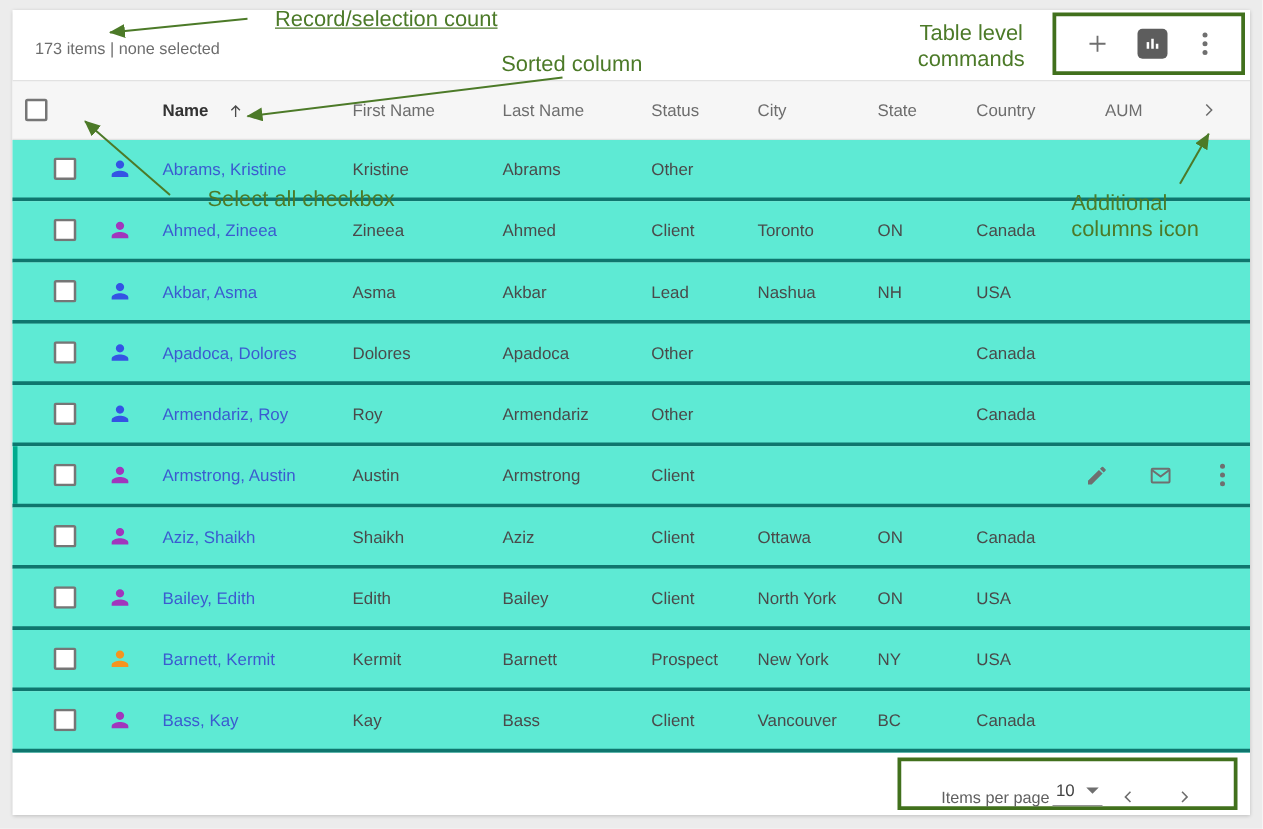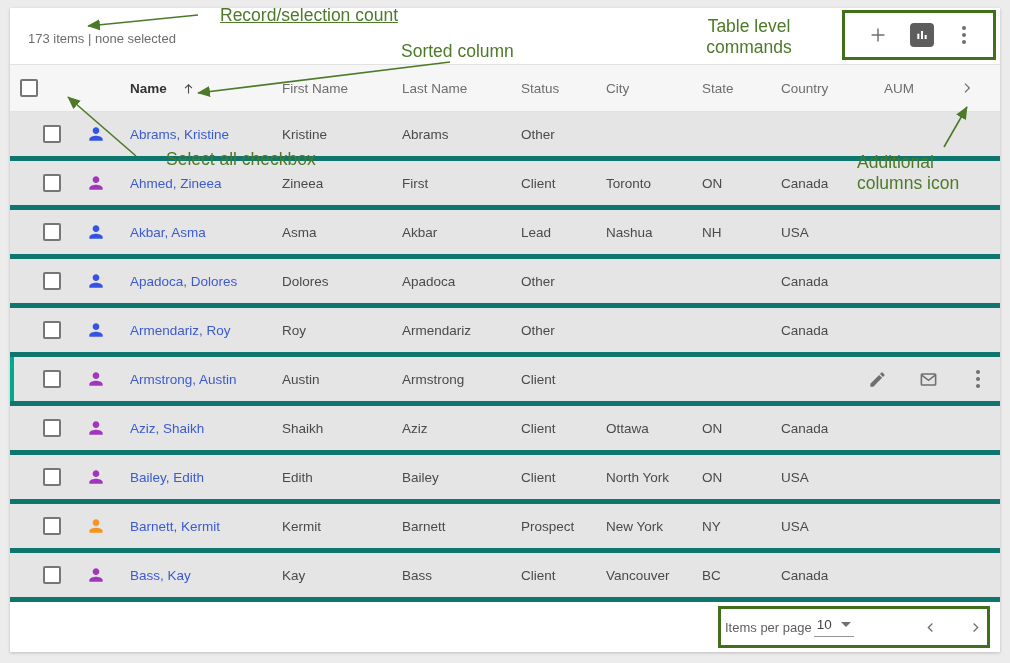--- a/index.html
+++ b/index.html
@@ -33,42 +33,42 @@
     align-items:center;
   }
   .thead {
     height:48px; background:#f6f6f6;
     border-top:1px solid #e2e2e2; border-bottom:1px solid #e2e2e2;
     font-size:13.5px; color:#6d6d6d;
   }
   .thead .hcell { padding-left:10px; display:flex; align-items:center; gap:14px; }
   .thead .name-h { color:#333; font-weight:bold; }
   .row {
-    height:49px; border-bottom:5px solid #0f766e; font-size:13.5px; color:#4a4a4a;
-    position:relative; background:#e5e5e5;
+    height:49px; border-bottom:3px solid #0f766e; font-size:13.5px; color:#4a4a4a;
+    position:relative; background:#5eead4;
   }
   .row.active { box-shadow:inset 4px 0 0 #00ab8d; }
   .cell { padding-left:10px; white-space:nowrap; overflow:hidden; }
   .cb-cell { padding-left:33px; }
   .checkbox {
     display:block; width:18px; height:18px; border:2px solid #767676; border-radius:2px;
     background:#fff; cursor:pointer;
   }
   .avatar-cell { display:flex; justify-content:center; padding:0; }
   .person { width:20px; height:20px; fill:currentColor; }
   .name-link { color:#3b5bd0; text-decoration:none; cursor:pointer; }
   .center-cell { display:flex; justify-content:center; padding:0; }
   .actions { position:absolute; right:14px; top:0; height:100%; display:none; align-items:center; gap:32px; }
   .row.active .actions { display:flex; }
   .act-icon { width:19px; height:19px; cursor:pointer; }
   
   .pagination-box {
     position:absolute; right:10px; bottom:4px; width:272px; height:42px;
     border:3px solid #41701c; background:#fff;
-    display:flex; align-items:center; padding:0 4px;
+    display:flex; align-items:flex-end; padding:0 32px;
   }
   .pp-label { font-size:13px; color:#5f5f5f; }
   .page-size { margin-left:2px; display:flex; align-items:center; gap:9px;
     border-bottom:1px solid #949494; padding:0 3px 4px 3px; cursor:pointer; }
   .page-size-value { font-size:13.5px; color:#444; }
   .caret-down { width:0; height:0; border-left:5px solid transparent; border-right:5px solid transparent; border-top:5px solid #6f6f6f; }
   .pager-chevrons { margin-left:auto; display:flex; gap:30px; align-items:center; }
   
   .ann { position:absolute; color:#4c7a28; font-size:17.5px; line-height:21px; pointer-events:none; }
   .ann.center { text-align:center; }
@@ -158,21 +158,21 @@
     </div>
     <div class="cell avatar-cell">
       <svg class="person" viewBox="0 0 24 24" style="color: rgb(161, 54, 189);">
         <path d="M12 12c2.21 0 4-1.79 4-4s-1.79-4-4-4-4 1.79-4 4 1.79 4 4 4zm0 2c-2.67 0-8 1.34-8 4v2h16v-2c0-2.66-5.33-4-8-4z"></path>
       </svg>
     </div>
     <div class="cell">
       <a class="name-link">Ahmed, Zineea</a>
     </div>
     <div class="cell">Zineea</div>
-    <div class="cell">First</div>
+    <div class="cell">Ahmed</div>
     <div class="cell">Client</div>
     <div class="cell">Toronto</div>
     <div class="cell">ON</div>
     <div class="cell">Canada</div>
     <div class="cell"></div>
     <div class="cell"></div>
 
   </div>
 
   <div class="grid row">
@@ -397,21 +397,21 @@
     </marker>
   </defs>
   <line x1="198" y1="15" x2="88" y2="26" marker-end="url(#ah)"></line>
   <line x1="450" y1="62" x2="198" y2="93" marker-end="url(#ah)"></line>
   <line x1="136" y1="156" x2="68" y2="97" marker-end="url(#ah)"></line>
   <line x1="944" y1="147" x2="967" y2="107" marker-end="url(#ah)"></line>
 </svg>
 
 <div class="ann" style="left:220px; top:5px;text-decoration:underline;">Record/selection count</div>
 <div class="ann" style="left:401px; top:41px;">Sorted column</div>
-<div class="ann center" style="left:688px; top:16px; width:122px;">
+<div class="ann center" style="left:716px; top:16px; width:122px;">
   <div>Table level</div>
   <div>commands</div>
 </div>
 <div class="ann" style="left:126px; top:149px;margin-left:40px;">Select all checkbox</div>
 <div class="ann" style="left:857px; top:152px;">
   <div>Additional</div>
   <div>columns icon</div>
 </div>
 <div class="ann" style="left:565px; top:605px;">
 </div>

